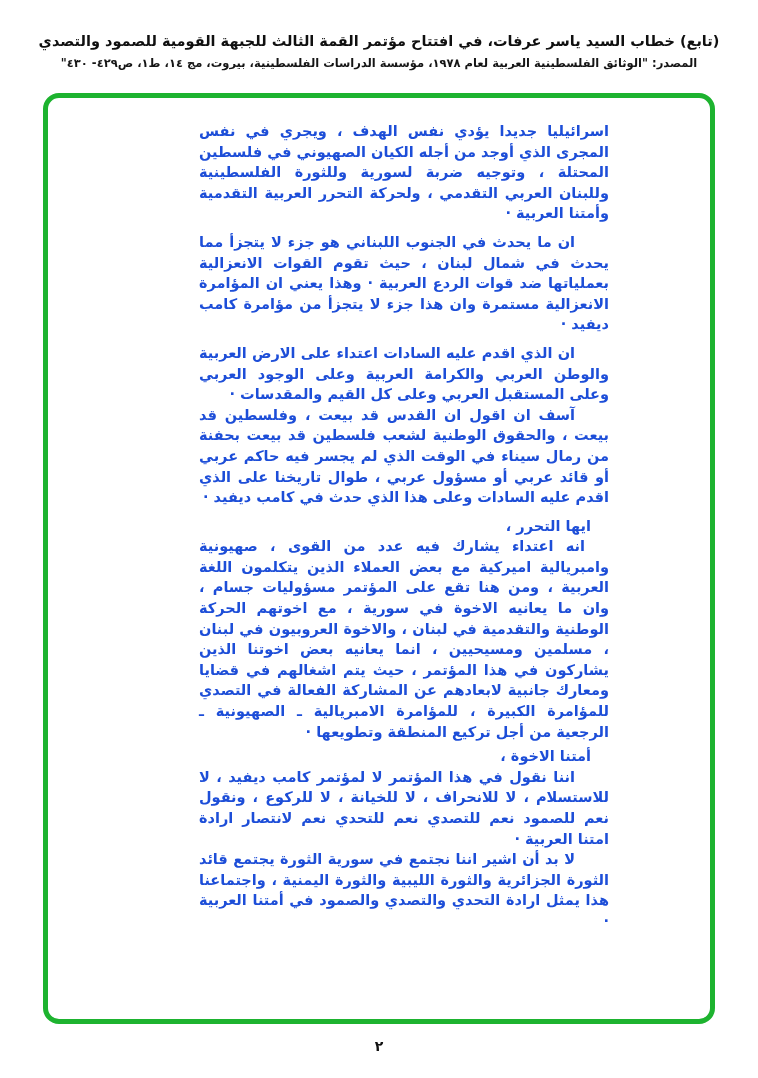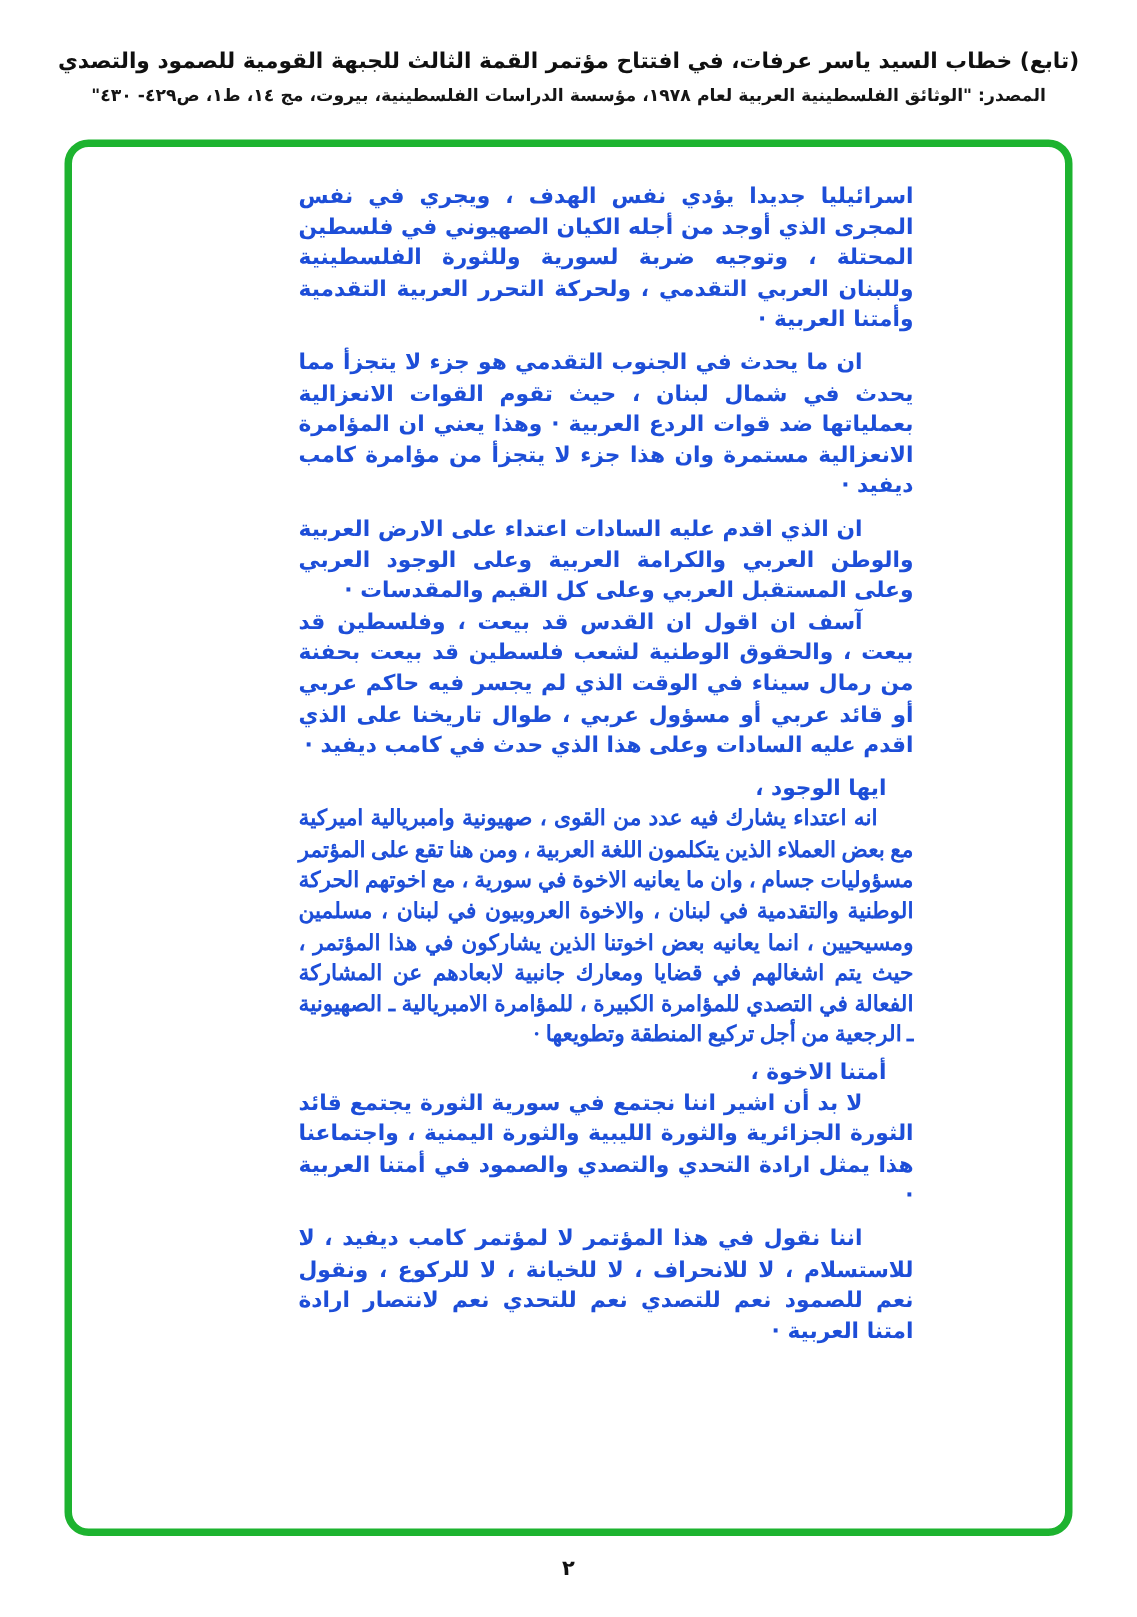--- a/index.html
+++ b/index.html
@@ -49,21 +49,21 @@
     line-height: 20.6px;
     color: #1d4ed8;
     margin-left: 16px;
   }
   .para {
     margin: 0 0 8px 0;
     text-indent: 34px;
   }
   .para.no-indent { text-indent: 0; }
   .para.tight { margin-bottom: 0; }
-  .para.semi { margin-bottom: 4px; font-family: Liberation Serif, serif; }
+  .para.semi { margin-bottom: 4px; }
   .salutation {
     margin: 0;
     text-indent: 18px;
     text-align: right;
     font-weight: bold;
   }
   .page-number {
     position: absolute;
     left: 0; top: 1038px;
     width: 758px;
@@ -78,23 +78,23 @@
 
 <div class="header">
   <div class="title">(تابع) خطاب السيد ياسر عرفات، في افتتاح مؤتمر القمة الثالث للجبهة القومية للصمود والتصدي</div>
   <div class="source">المصدر: "الوثائق الفلسطينية العربية لعام ١٩٧٨،  مؤسسة الدراسات الفلسطينية، بيروت، مج ١٤، ط١، ص٤٢٩- ٤٣٠"</div>
 </div>
 
 <div class="frame"></div>
 
 <div class="text-block">
   <p class="para no-indent">اسرائيليا جديدا يؤدي نفس الهدف ، ويجري في نفس المجرى الذي أوجد من أجله الكيان الصهيوني في فلسطين المحتلة ، وتوجيه ضربة لسورية وللثورة الفلسطينية وللبنان العربي التقدمي ، ولحركة التحرر العربية التقدمية وأمتنا العربية ·</p>
-  <p class="para">ان ما يحدث في الجنوب التقدمي هو جزء لا يتجزأ مما يحدث في شمال لبنان ، حيث تقوم القوات الانعزالية بعملياتها ضد قوات الردع العربية · وهذا يعني ان المؤامرة الانعزالية مستمرة وان هذا جزء لا يتجزأ من مؤامرة كامب ديفيد ·</p>
+  <p class="para">ان ما يحدث في الجنوب اللبناني هو جزء لا يتجزأ مما يحدث في شمال لبنان ، حيث تقوم القوات الانعزالية بعملياتها ضد قوات الردع العربية · وهذا يعني ان المؤامرة الانعزالية مستمرة وان هذا جزء لا يتجزأ من مؤامرة كامب ديفيد ·</p>
   <p class="para tight">ان الذي اقدم عليه السادات اعتداء على الارض العربية والوطن العربي والكرامة العربية وعلى الوجود العربي وعلى المستقبل العربي وعلى كل القيم والمقدسات ·</p>
   <p class="para">آسف ان اقول ان القدس قد بيعت ، وفلسطين قد بيعت ، والحقوق الوطنية لشعب فلسطين قد بيعت بحفنة من رمال سيناء في الوقت الذي لم يجسر فيه حاكم عربي أو قائد عربي أو مسؤول عربي ، طوال تاريخنا على الذي اقدم عليه السادات وعلى هذا الذي حدث في كامب ديفيد ·</p>
-  <p class="salutation">ايها الوجود ،</p>
+  <p class="salutation">ايها التحرر ،</p>
   <p class="para semi no-indent" style="text-indent:24px;">انه اعتداء يشارك فيه عدد من القوى ، صهيونية وامبريالية اميركية مع بعض العملاء الذين يتكلمون اللغة العربية ، ومن هنا تقع على المؤتمر مسؤوليات جسام ، وان ما يعانيه الاخوة في سورية ، مع اخوتهم الحركة الوطنية والتقدمية في لبنان ، والاخوة العروبيون في لبنان ، مسلمين ومسيحيين ، انما يعانيه بعض اخوتنا الذين يشاركون في هذا المؤتمر ، حيث يتم اشغالهم في قضايا ومعارك جانبية لابعادهم عن المشاركة الفعالة في التصدي للمؤامرة الكبيرة ، للمؤامرة الامبريالية ـ الصهيونية ـ الرجعية من أجل تركيع المنطقة وتطويعها ·</p>
   <p class="salutation">أمتنا الاخوة ،</p>
+  <p class="para tight">اننا نقول في هذا المؤتمر لا لمؤتمر كامب ديفيد ، لا للاستسلام ، لا للانحراف ، لا للخيانة ، لا للركوع ، ونقول نعم للصمود نعم للتصدي نعم للتحدي نعم لانتصار ارادة امتنا العربية ·</p>
   <p class="para">لا بد أن اشير اننا نجتمع في سورية الثورة يجتمع قائد الثورة الجزائرية والثورة الليبية والثورة اليمنية ، واجتماعنا هذا يمثل ارادة التحدي والتصدي والصمود في أمتنا العربية ·</p>
-  <p class="para tight">اننا نقول في هذا المؤتمر لا لمؤتمر كامب ديفيد ، لا للاستسلام ، لا للانحراف ، لا للخيانة ، لا للركوع ، ونقول نعم للصمود نعم للتصدي نعم للتحدي نعم لانتصار ارادة امتنا العربية ·</p>
 </div>
 
 <div class="page-number">٢</div>
 
 </body></html>

